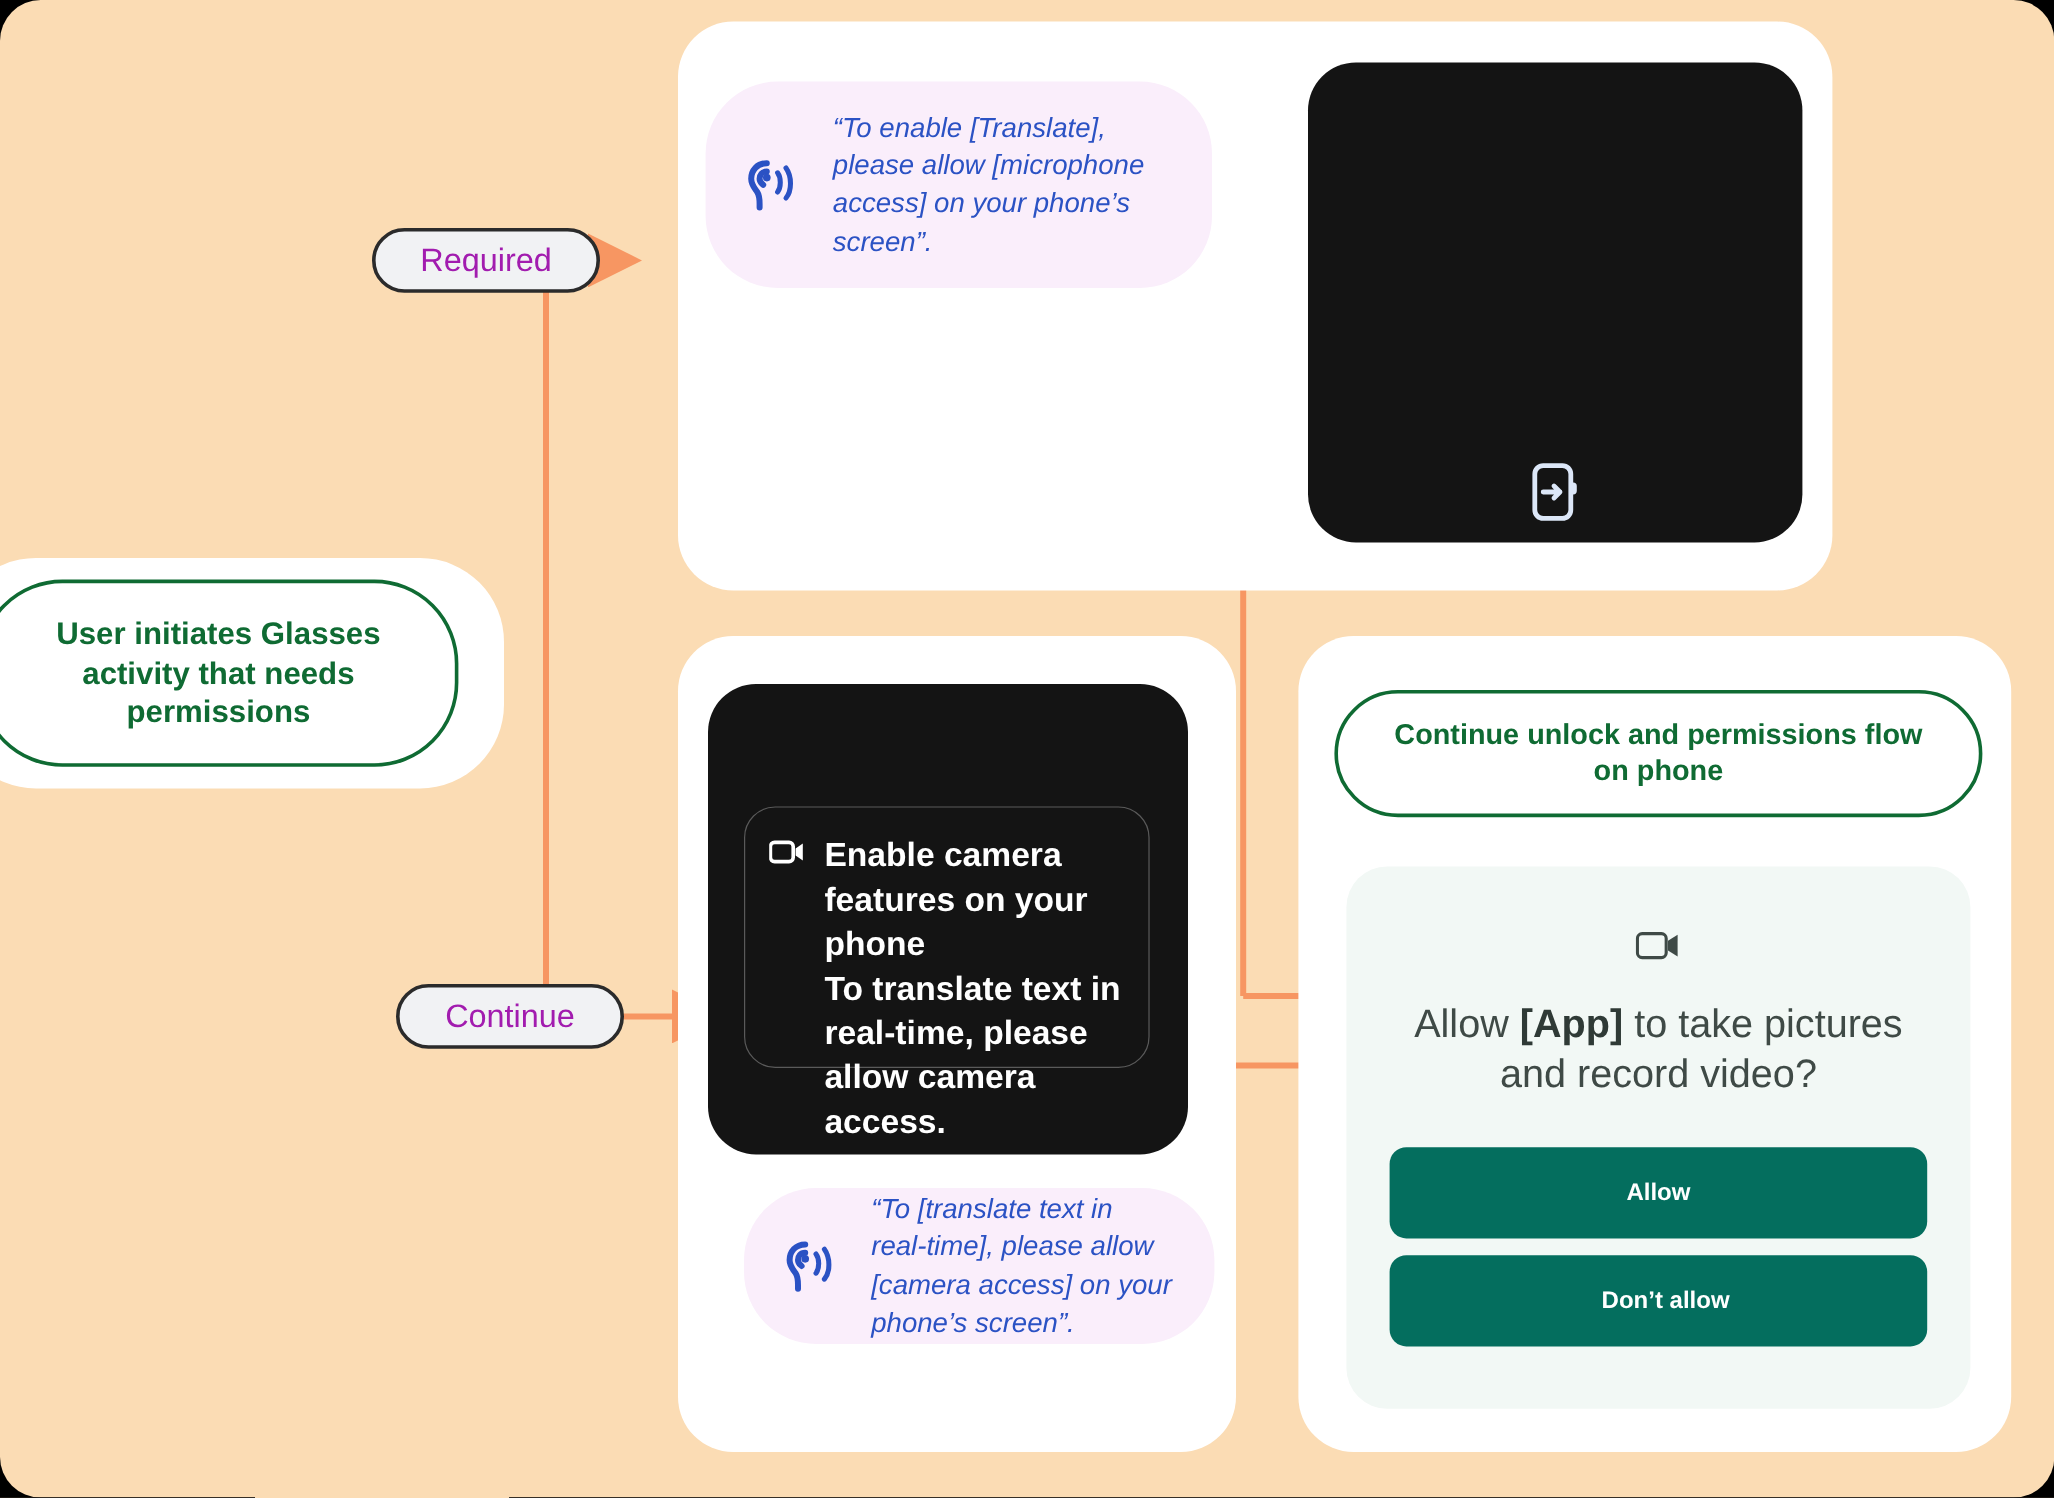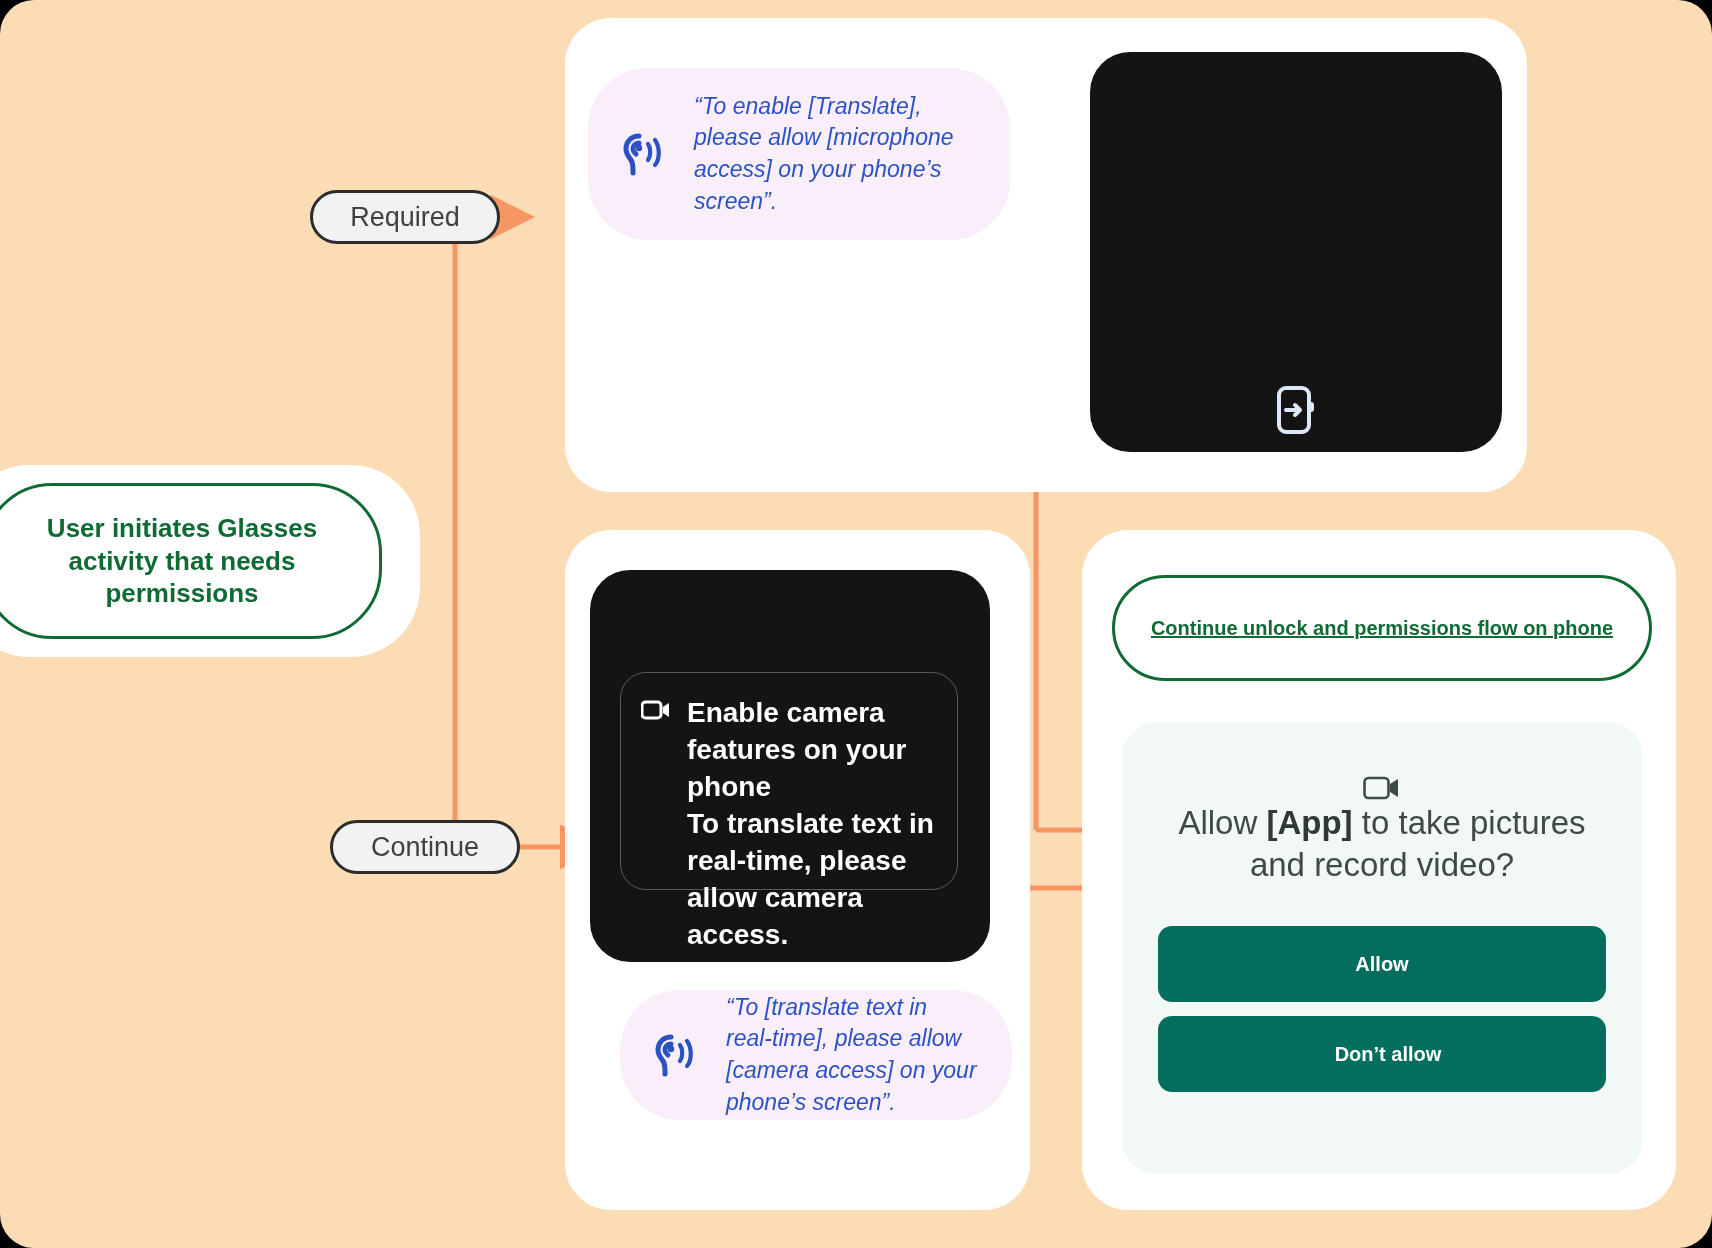--- a/index.html
+++ b/index.html
@@ -25,28 +25,28 @@
   .green-pill-wrap{position:absolute;background:#fff;border-radius:70px;}
   .green-pill{
     box-sizing:border-box;
     border:3px solid #0f6b33;border-radius:70px;background:#fff;
     display:flex;align-items:center;justify-content:center;text-align:center;
     color:#0f6b33;font-weight:bold;line-height:1.25;
   }
   #start-wrap{left:-40px;top:465px;width:460px;height:192px;}
   #start-pill{position:absolute;left:22px;top:18px;width:400px;height:156px;font-size:26px;padding:0 26px;}
 
-  #continue-pill{position:absolute;left:1112px;top:575px;width:540px;height:106px;font-size:20px;padding:0 30px;text-decoration:underline;}
+  #continue-pill{position:absolute;left:1112px;top:575px;width:540px;height:106px;font-size:24px;padding:0 30px;}
 
   
   .gray-pill{
     position:absolute;box-sizing:border-box;
     background:#f1f2f4;border:3px solid #2b2b2b;border-radius:40px;
     display:flex;align-items:center;justify-content:center;
-    color:#404040;font-size:27px;
+    color:#a21caf;font-size:27px;
   }
   #pill-required{left:310px;top:190px;width:190px;height:54px;}
   #pill-optional{left:330px;top:820px;width:190px;height:54px;}
 
   
   .bubble{
     position:absolute;box-sizing:border-box;
     background:#faeefb;border-radius:60px;
     display:flex;align-items:center;gap:32px;padding:22px 34px;
   }
@@ -74,21 +74,21 @@
   .inner-card .txt{color:#fff;font-size:28px;font-weight:bold;line-height:1.32;}
 
   
   #dialog{
     position:absolute;left:1122px;top:722px;width:520px;height:452px;
     background:#f2f8f5;border-radius:34px;
     display:flex;flex-direction:column;align-items:center;
   }
   #dialog .dlg-icon{margin-top:52px;}
   #dialog .dlg-title{
-    width:440px;text-align:center;
+    margin-top:30px;width:440px;text-align:center;
     color:#3f4a46;font-size:33px;line-height:1.28;font-weight:normal;
   }
   #dialog .dlg-title b{font-weight:bold;color:#2f3a36;}
   .dlg-btn{
     width:448px;height:76px;border-radius:14px;background:#046e5e;
     color:#fff;font-size:20px;font-weight:bold;
     display:flex;align-items:center;justify-content:center;
     border:none;cursor:pointer;font-family:"Liberation Sans",sans-serif;
   }
   #btn-allow{margin-top:40px;}

